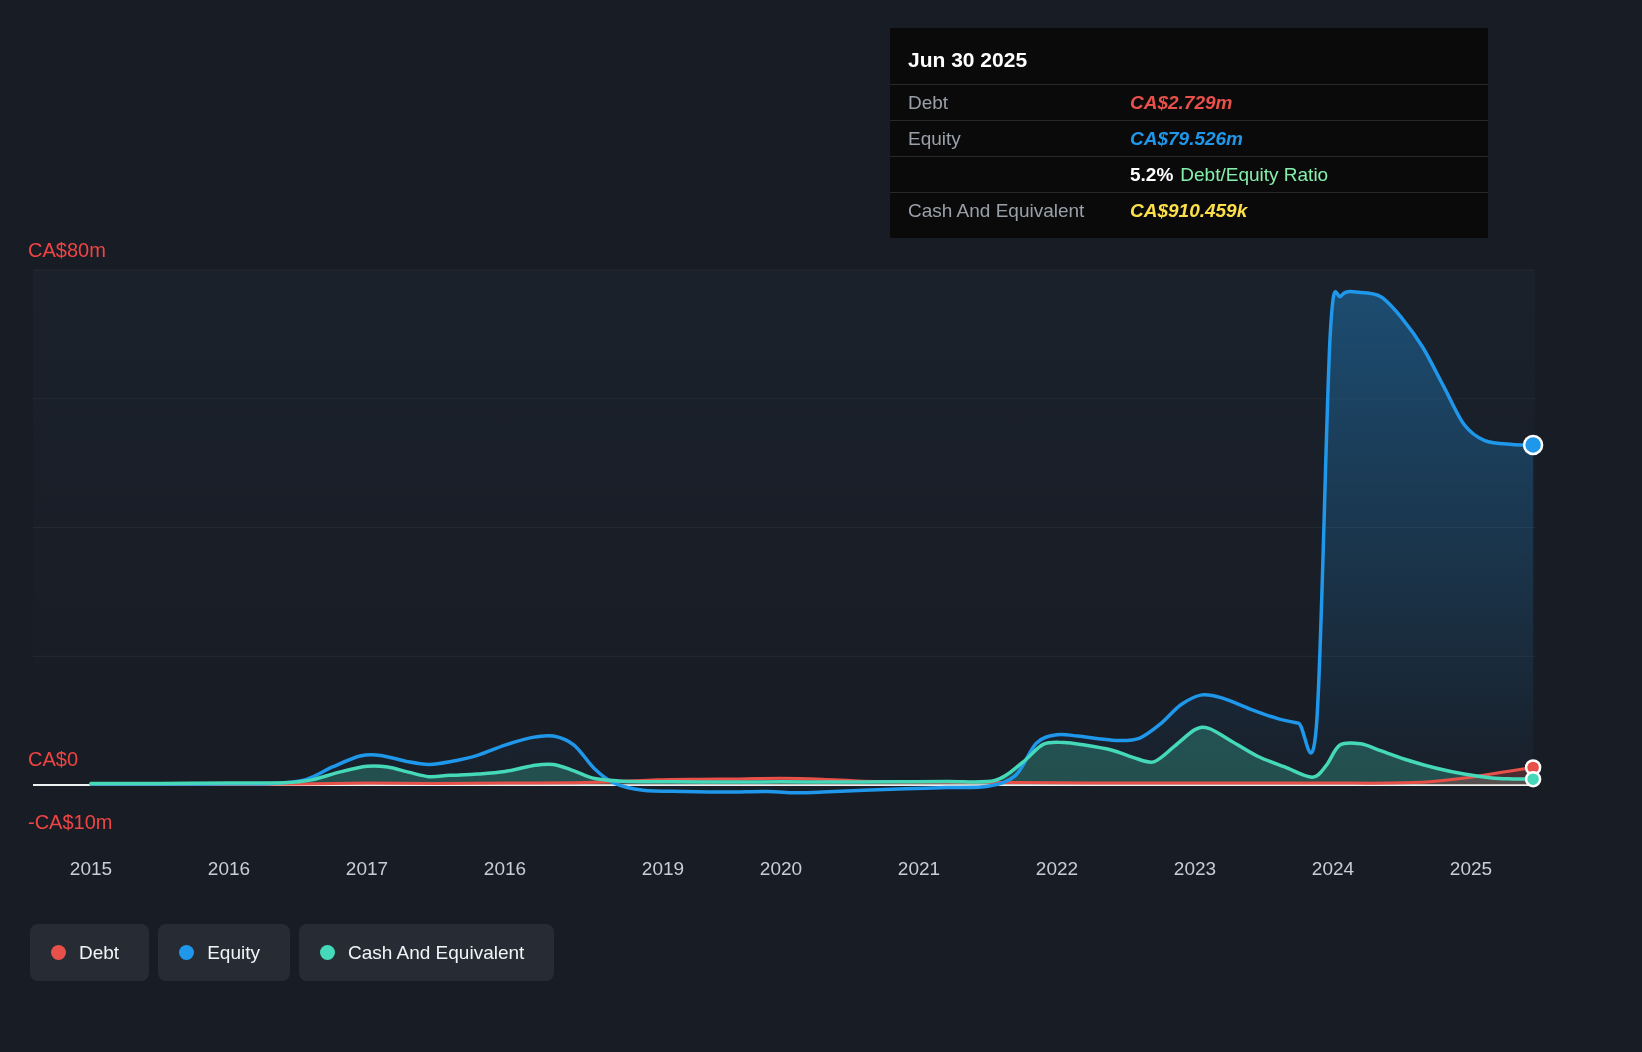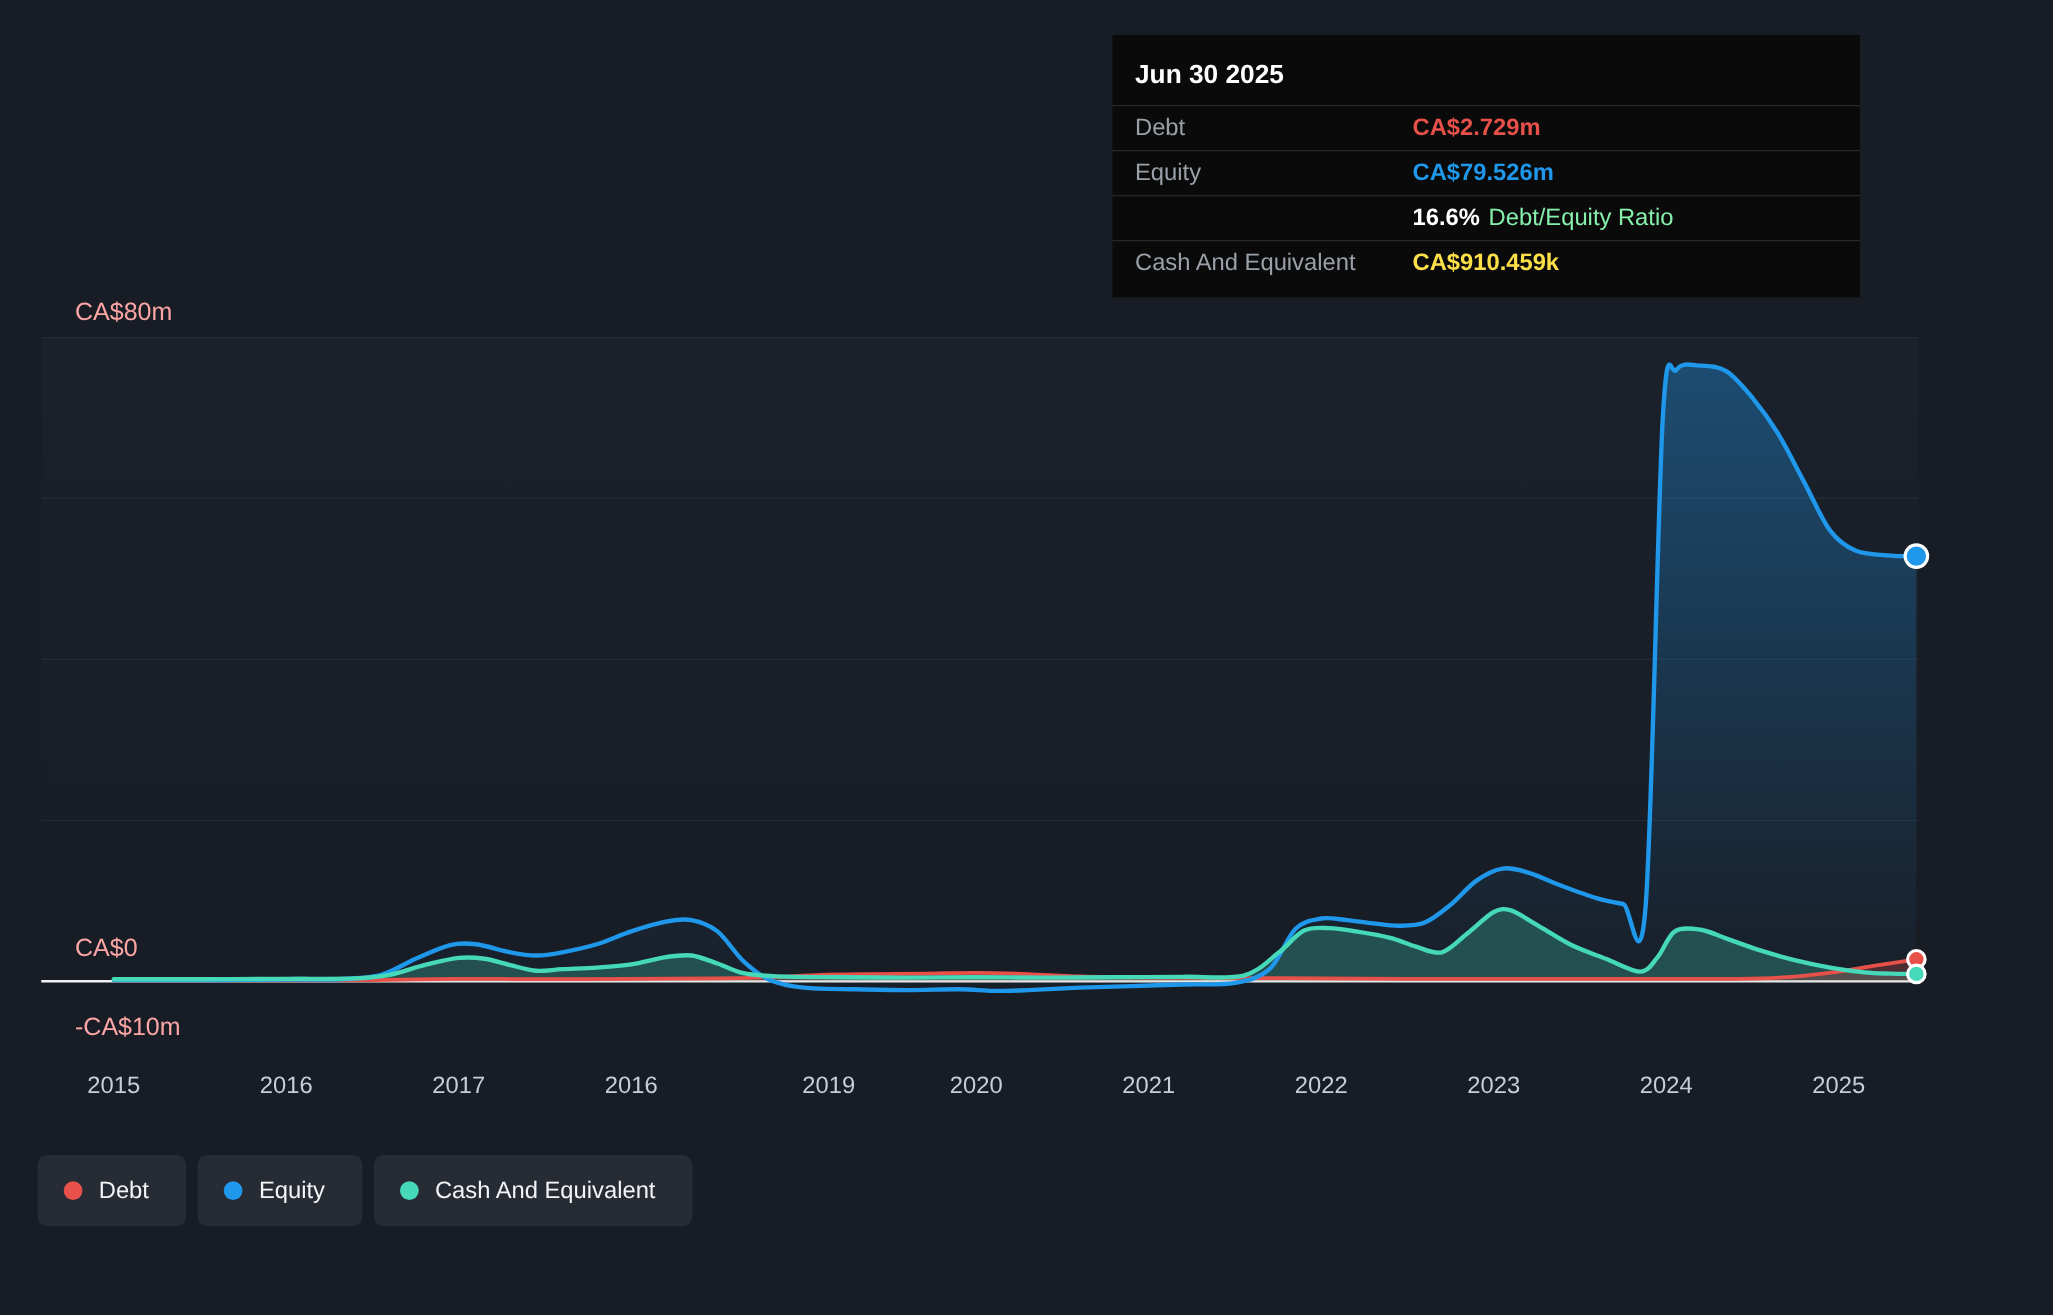--- a/index.html
+++ b/index.html
@@ -4,39 +4,39 @@
 <style>
   html,body{margin:0;padding:0;background:#14171d;}
   .page{
     position:relative;width:1642px;height:1052px;overflow:hidden;
     background:#181c24;
     font-family:"Liberation Sans","DejaVu Sans",sans-serif;
     color:#fff;
   }
   svg{position:absolute;left:0;top:0;}
 
-  .ylabel{position:absolute;left:60px;font-size:20px;color:#fca5a5;font-weight:400;}
+  .ylabel{position:absolute;left:28px;font-size:20px;color:#ef4444;font-weight:400;}
   .ylabel.top{top:239px;}
   .ylabel.zero{top:748px;text-align:right;}
   .ylabel.neg{top:811px;}
 
   .xlabels{position:absolute;left:0;top:858px;width:1571px;height:30px;}
   .xlabels span{
     position:absolute;width:90px;text-align:center;
     font-size:19px;color:#c9ced6;
   }
 
   .tooltip{
     position:absolute;left:890px;top:28px;width:598px;
     background:#0a0a0b;padding:10px 0 10px;box-sizing:border-box;
   }
   .tt-title{padding:10px 18px 12px;font-size:21px;font-weight:700;color:#ffffff;}
   .tt-row{display:flex;align-items:center;padding:6px 18px;border-top:1px solid #27282c;font-size:19px;min-height:23px;}
   .tt-label{width:222px;color:#9aa0a8;flex:0 0 222px;}
-  .tt-value{font-weight:700;}
+  .tt-value{font-weight:700;font-style:italic;}
   .tt-ratio-val{font-weight:700;color:#ffffff;}
   .tt-ratio-lab{color:#86efac;margin-left:7px;font-weight:400;text-align:right;}
 
   .legend{position:absolute;left:30px;top:924px;display:flex;gap:9px;}
   .pill{
     display:flex;align-items:center;gap:13px;height:57px;
     padding:0 30px 0 21px;background:#272c34;border-radius:8px;
     font-size:19px;color:#f2f4f6;cursor:pointer;
   }
   .dot{width:15px;height:15px;border-radius:50%;flex:0 0 15px;}
@@ -106,21 +106,21 @@
       <span class="tt-label">Debt</span>
       <span class="tt-value" style="color: rgb(232, 80, 74);">CA$2.729m</span>
     </div>
     <div class="tt-row">
       <span class="tt-label">Equity</span>
       <span class="tt-value" style="color: rgb(31, 151, 234);">CA$79.526m</span>
     </div>
     <div class="tt-row">
       <span class="tt-label"></span>
       <span>
-        <span class="tt-ratio-val">16.6%</span><span class="tt-ratio-lab">Debt/Equity Ratio</span>
+        <span class="tt-ratio-val">5.2%</span><span class="tt-ratio-lab">Debt/Equity Ratio</span>
       </span>
     </div>
     <div class="tt-row">
       <span class="tt-label">Cash And Equivalent</span>
       <span class="tt-value" style="color: #fde047;">CA$910.459k</span>
     </div>
   </div>
 
   <div class="legend">
     <div class="pill">

